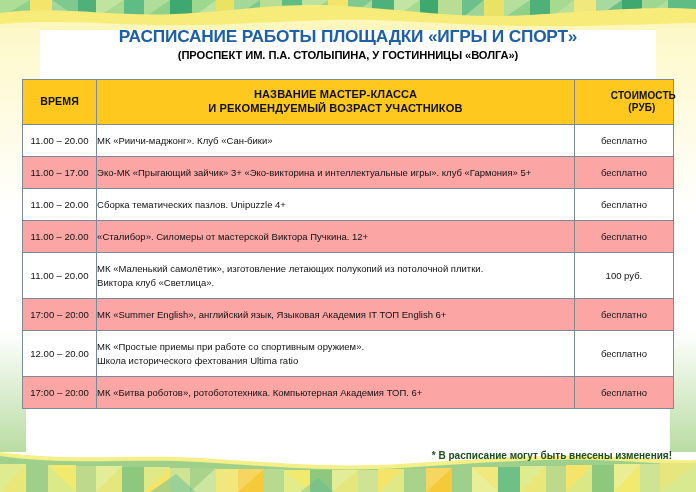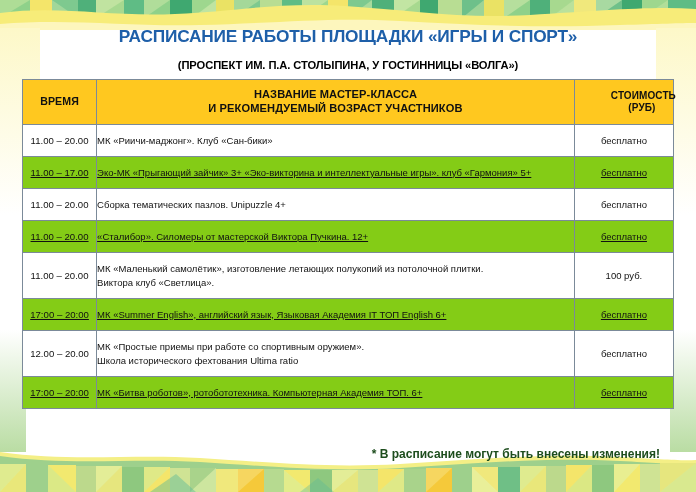--- a/index.html
+++ b/index.html
@@ -43,21 +43,21 @@
   }
   .main-title {
     font-size: 17.3px;
     font-weight: bold;
     color: #1e5fa9;
     letter-spacing: -0.2px;
     line-height: 1.15;
     white-space: nowrap;
   }
   .sub-title {
-    margin-top: 12px;
+    margin-top: 2px;
     font-size: 11.2px;
     font-weight: bold;
     color: #000000;
     letter-spacing: -0.1px;
     white-space: nowrap;
   }
 
   
   .table-wrap {
     position: absolute;
@@ -122,28 +122,28 @@
     color: #111111;
     padding: 2px 5px 2px 7px;
     line-height: 1.45;
   }
   td.c-price {
     text-align: center;
     font-size: 9.5px;
     color: #111111;
     white-space: nowrap;
   }
-  tr.alt td { background: #84cc16; text-decoration: underline; }
+  tr.alt td { background: #fca5a5; }
 
   
   .footnote {
     position: absolute;
-    right: 36px;
+    right: 24px;
     bottom: 31px;
-    font-size: 12px;
+    font-size: 10px;
     font-weight: bold;
     color: #1d4d1d;
     white-space: nowrap;
   }
 </style>
 </head>
 <body>
 
 <div class="deco deco-top">
   <svg width="696" height="30" viewBox="0 0 696 30" xmlns="http://www.w3.org/2000/svg">

